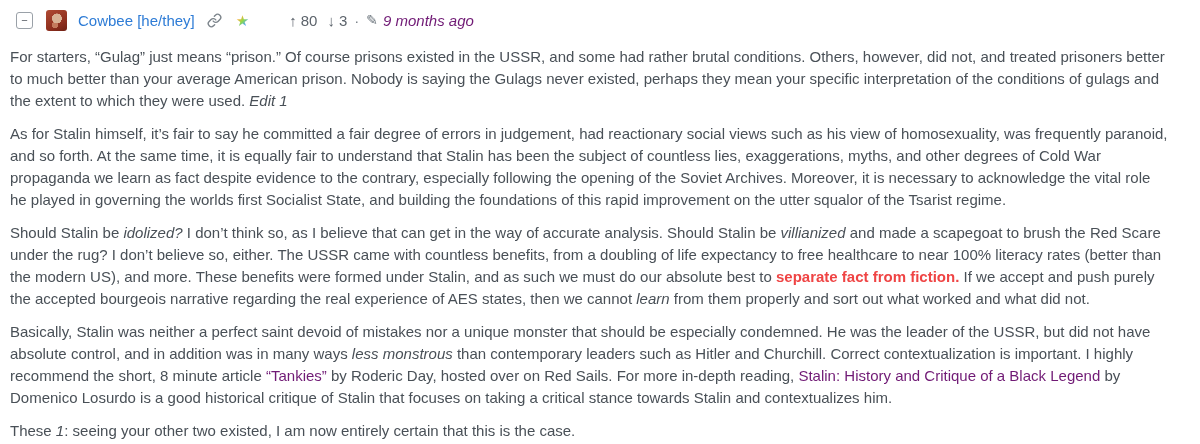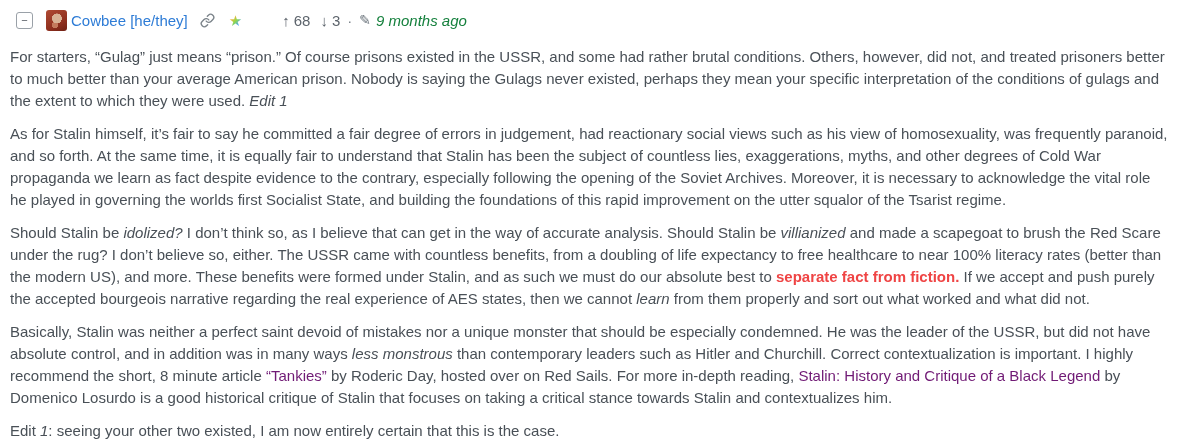--- a/index.html
+++ b/index.html
@@ -20,34 +20,34 @@
     display: flex; align-items: center; justify-content: center;
     padding: 0; cursor: pointer; font-family: inherit;
   }
   .avatar {
     width: 21px; height: 21px; border-radius: 3px; margin-left: 13px; flex: 0 0 auto;
     background:
       radial-gradient(circle at 52% 40%, #d9b295 0 29%, rgba(0,0,0,0) 30%),
       radial-gradient(circle at 42% 72%, #c47a5d 0 16%, rgba(0,0,0,0) 17%),
       linear-gradient(150deg, #b04a33 0%, #8e2f1e 65%, #6f2013 100%);
   }
-  .username { color: #2e7cd6; margin-left: 4px; text-decoration: none; cursor: pointer; white-space: nowrap; }
+  .username { color: #2e7cd6; margin-left: 11px; text-decoration: none; cursor: pointer; white-space: nowrap; }
   .link-icon { margin-left: 12px; color: #7b838a; display: inline-flex; cursor: pointer; }
   .badge {
     margin-left: 14px; font-size: 15px; line-height: 1; cursor: default;
     background: linear-gradient(135deg, #ff5a5a 0%, #ffb13d 28%, #8ed94a 52%, #4aa3ff 76%, #c85aff 100%);
     -webkit-background-clip: text; background-clip: text; color: transparent;
   }
   .votes { margin-left: 40px; color: #5d646c; display: inline-flex; align-items: center; }
   .vote-arrow { cursor: pointer; }
   .vote-count { margin-left: 4px; }
   .downvote { margin-left: 10px; }
   .sep { margin: 0 7px; color: #7b838a; }
   .pencil-icon { color: #6c757d; font-size: 14px; }
-  .timestamp { color: #15803d; font-style: italic; margin-left: 5px; cursor: pointer; }
+  .timestamp { color: #701a75; font-style: italic; margin-left: 5px; cursor: pointer; }
 
   
   .comment-body { margin-top: 15px; }
   .para { margin: 0 0 11px 0; line-height: 22px; }
   .para:last-child { margin-bottom: 0; }
   .para strong { font-weight: 700; color: #ef4444; }
   .inline-link { color: #701a75; cursor: pointer; text-decoration: none; }
   .inline-link.it { }
 </style>
 </head>
@@ -62,28 +62,28 @@
     <a class="username">Cowbee [he/they]</a>
     <span class="link-icon">
       <svg width="15" height="15" viewBox="0 0 24 24" fill="none" stroke="currentColor" stroke-width="2.2" stroke-linecap="round" stroke-linejoin="round">
         <path d="M10 13a5 5 0 0 0 7.54.54l3-3a5 5 0 0 0-7.07-7.07l-1.72 1.71"></path>
         <path d="M14 11a5 5 0 0 0-7.54-.54l-3 3a5 5 0 0 0 7.07 7.07l1.71-1.71"></path>
       </svg>
     </span>
     <span class="badge">★</span>
     <span class="votes">
       <span class="vote-arrow">↑</span>
-      <span class="vote-count">68</span>
+      <span class="vote-count">80</span>
       <span class="vote-arrow downvote">↓</span>
       <span class="vote-count">3</span>
     </span>
     <span class="sep">·</span>
     <span class="pencil-icon">✎</span>
     <span class="timestamp">9 months ago</span>
   </div>
   <div class="comment-body">
       <p class="para"><span>For starters, “Gulag” just means “prison.” Of course prisons existed in the USSR, and some had rather brutal conditions. Others, however, did not, and treated prisoners better to much better than your average American prison. Nobody is saying the Gulags never existed, perhaps they mean your specific interpretation of the conditions of gulags and the extent to which they were used. </span><em>Edit 1</em></p>
       <p class="para"><span>As for Stalin himself, it’s fair to say he committed a fair degree of errors in judgement, had reactionary social views such as his view of homosexuality, was frequently paranoid, and so forth. At the same time, it is equally fair to understand that Stalin has been the subject of countless lies, exaggerations, myths, and other degrees of Cold War propaganda we learn as fact despite evidence to the contrary, especially following the opening of the Soviet Archives. Moreover, it is necessary to acknowledge the vital role he played in governing the worlds first Socialist State, and building the foundations of this rapid improvement on the utter squalor of the Tsarist regime.</span></p>
       <p class="para"><span>Should Stalin be </span><em>idolized?</em><span> I don’t think so, as I believe that can get in the way of accurate analysis. Should Stalin be </span><em>villianized</em><span> and made a scapegoat to brush the Red Scare under the rug? I don’t believe so, either. The USSR came with countless benefits, from a doubling of life expectancy to free healthcare to near 100% literacy rates (better than the modern US), and more. These benefits were formed under Stalin, and as such we must do our absolute best to </span><strong>separate fact from fiction.</strong><span> If we accept and push purely the accepted bourgeois narrative regarding the real experience of AES states, then we cannot </span><em>learn</em><span> from them properly and sort out what worked and what did not.</span></p>
       <p class="para"><span>Basically, Stalin was neither a perfect saint devoid of mistakes nor a unique monster that should be especially condemned. He was the leader of the USSR, but did not have absolute control, and in addition was in many ways </span><em>less monstrous</em><span> than contemporary leaders such as Hitler and Churchill. Correct contextualization is important. I highly recommend the short, 8 minute article </span><a class="inline-link">“Tankies”</a><span> by Roderic Day, hosted over on Red Sails. For more in-depth reading, </span><a class="inline-link it">Stalin: History and Critique of a Black Legend</a><span> by Domenico Losurdo is a good historical critique of Stalin that focuses on taking a critical stance towards Stalin and contextualizes him.</span></p>
-      <p class="para"><span>Edit </span><em>1</em><span>: seeing your other two existed, I am now entirely certain that this is the case.</span></p>
+      <p class="para"><span>These </span><em>1</em><span>: seeing your other two existed, I am now entirely certain that this is the case.</span></p>
     </div>
 </div>
 
 </body></html>

